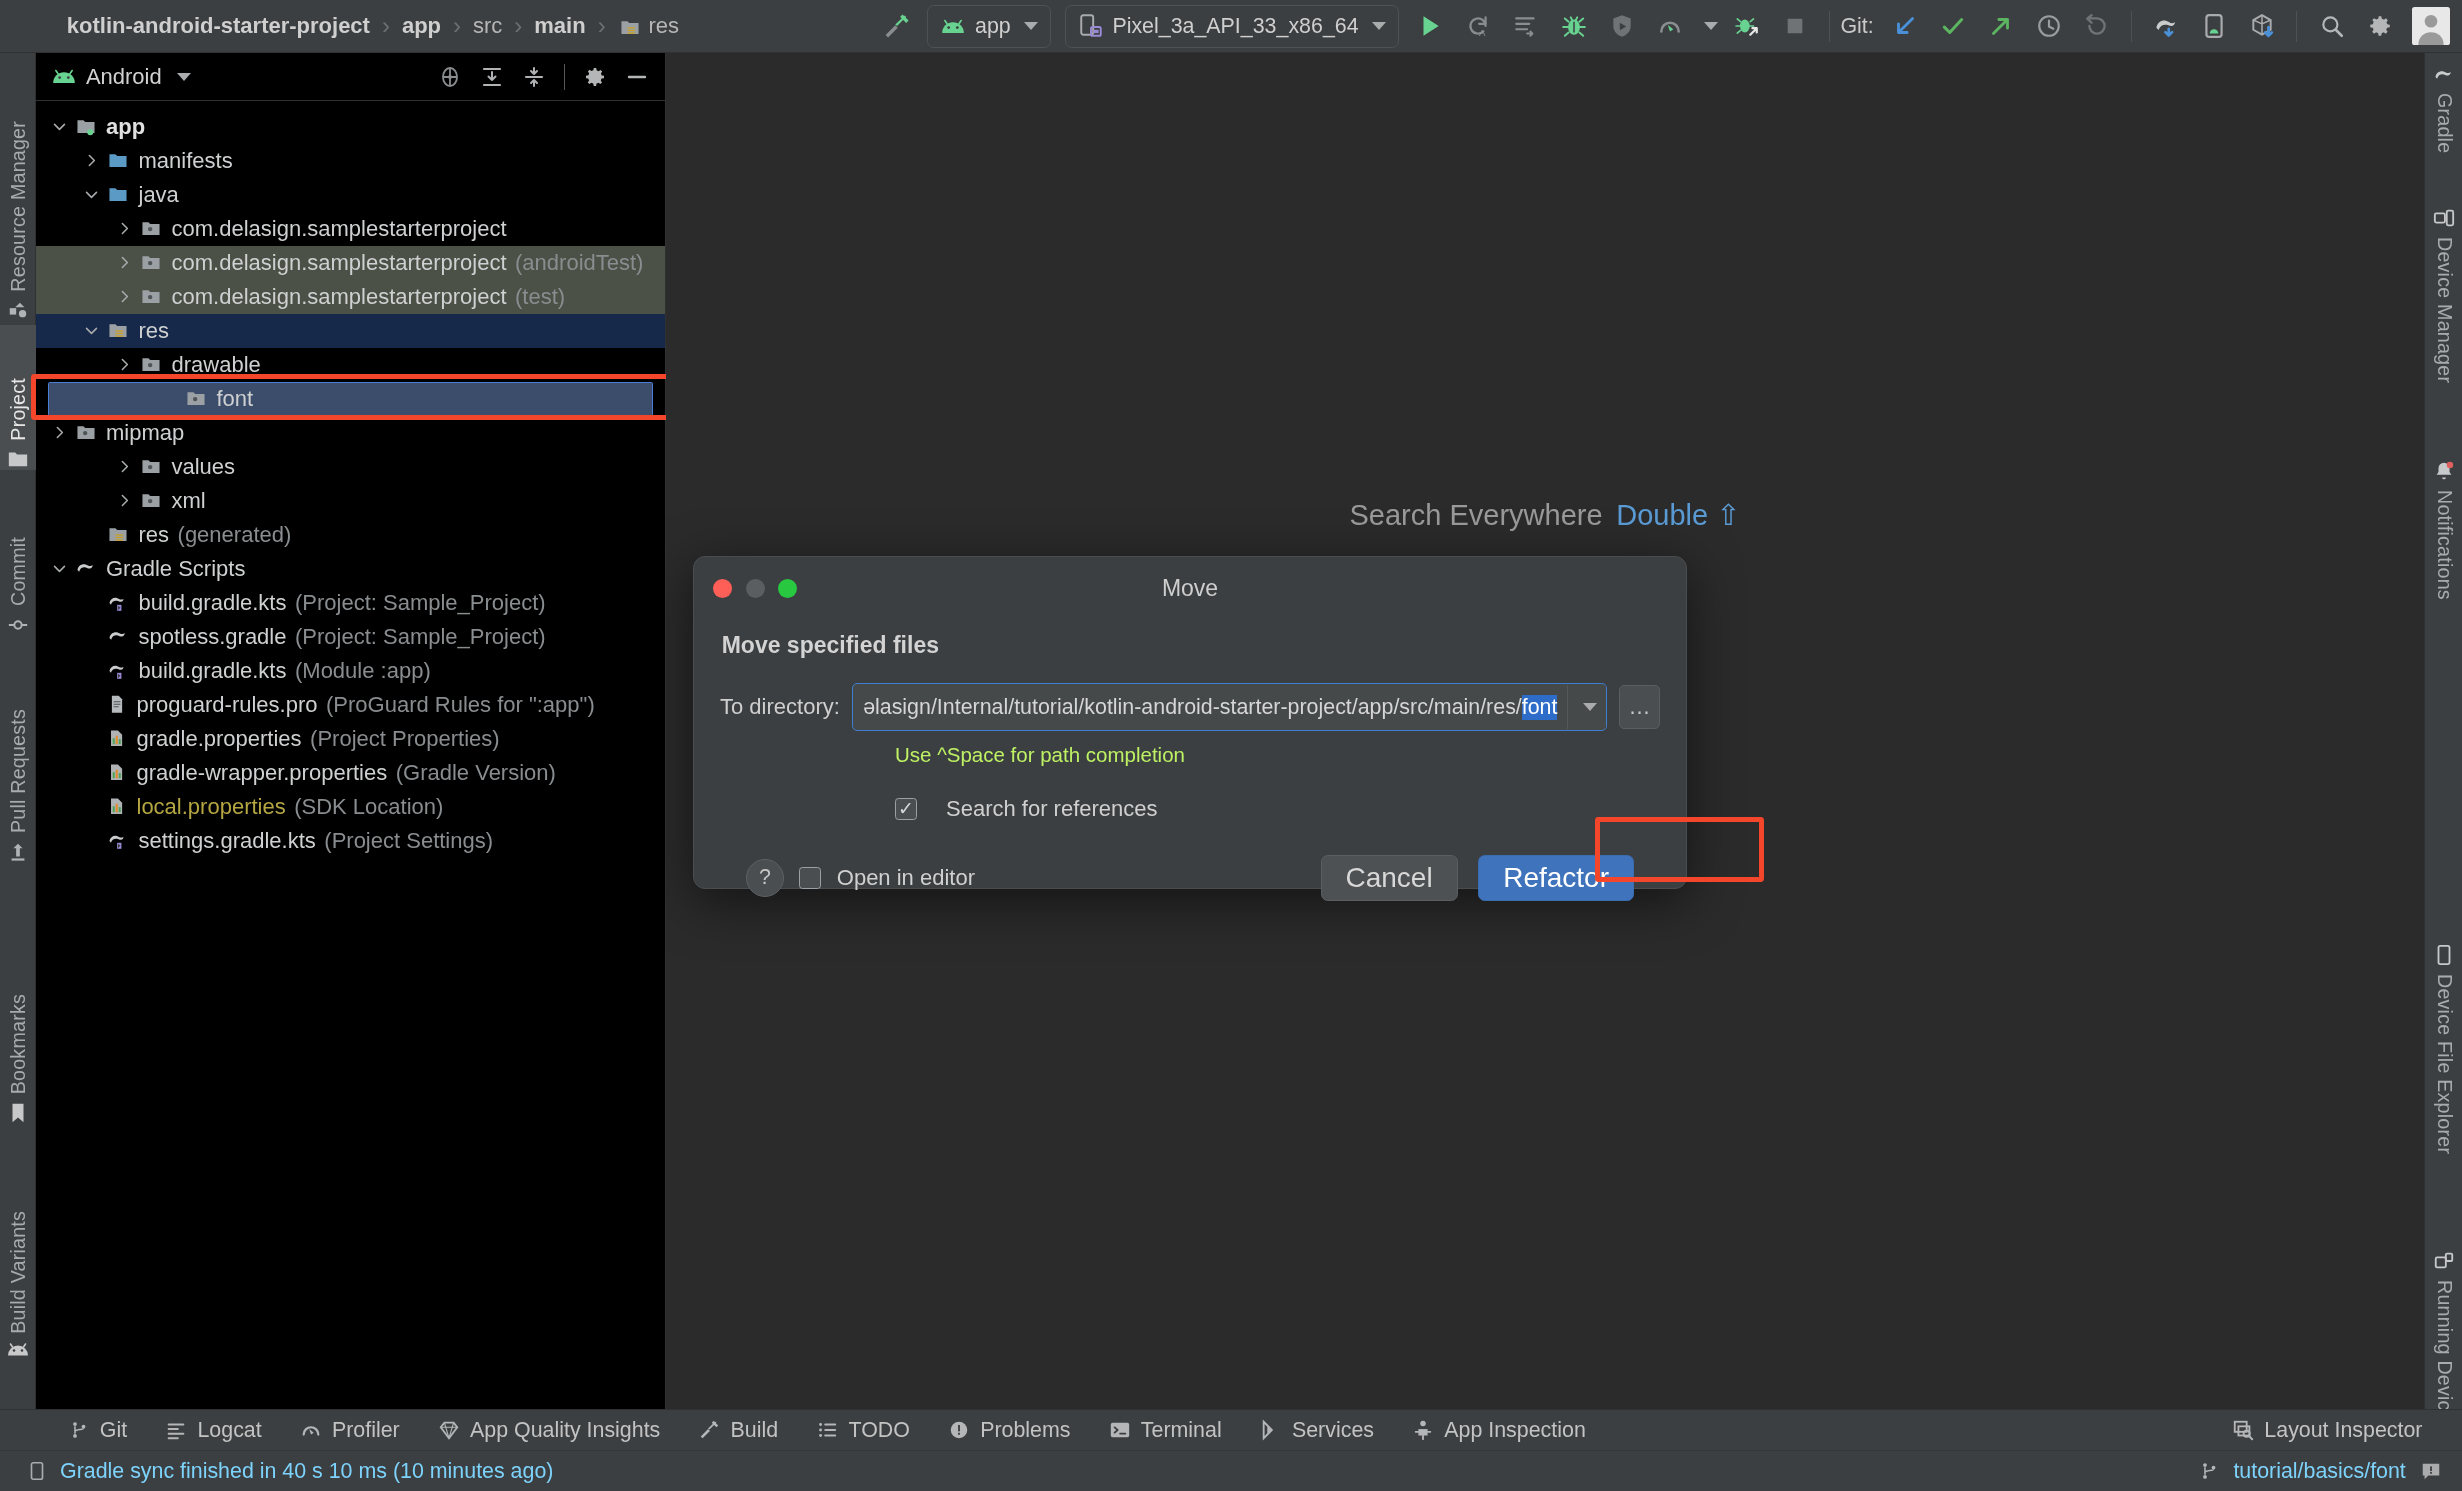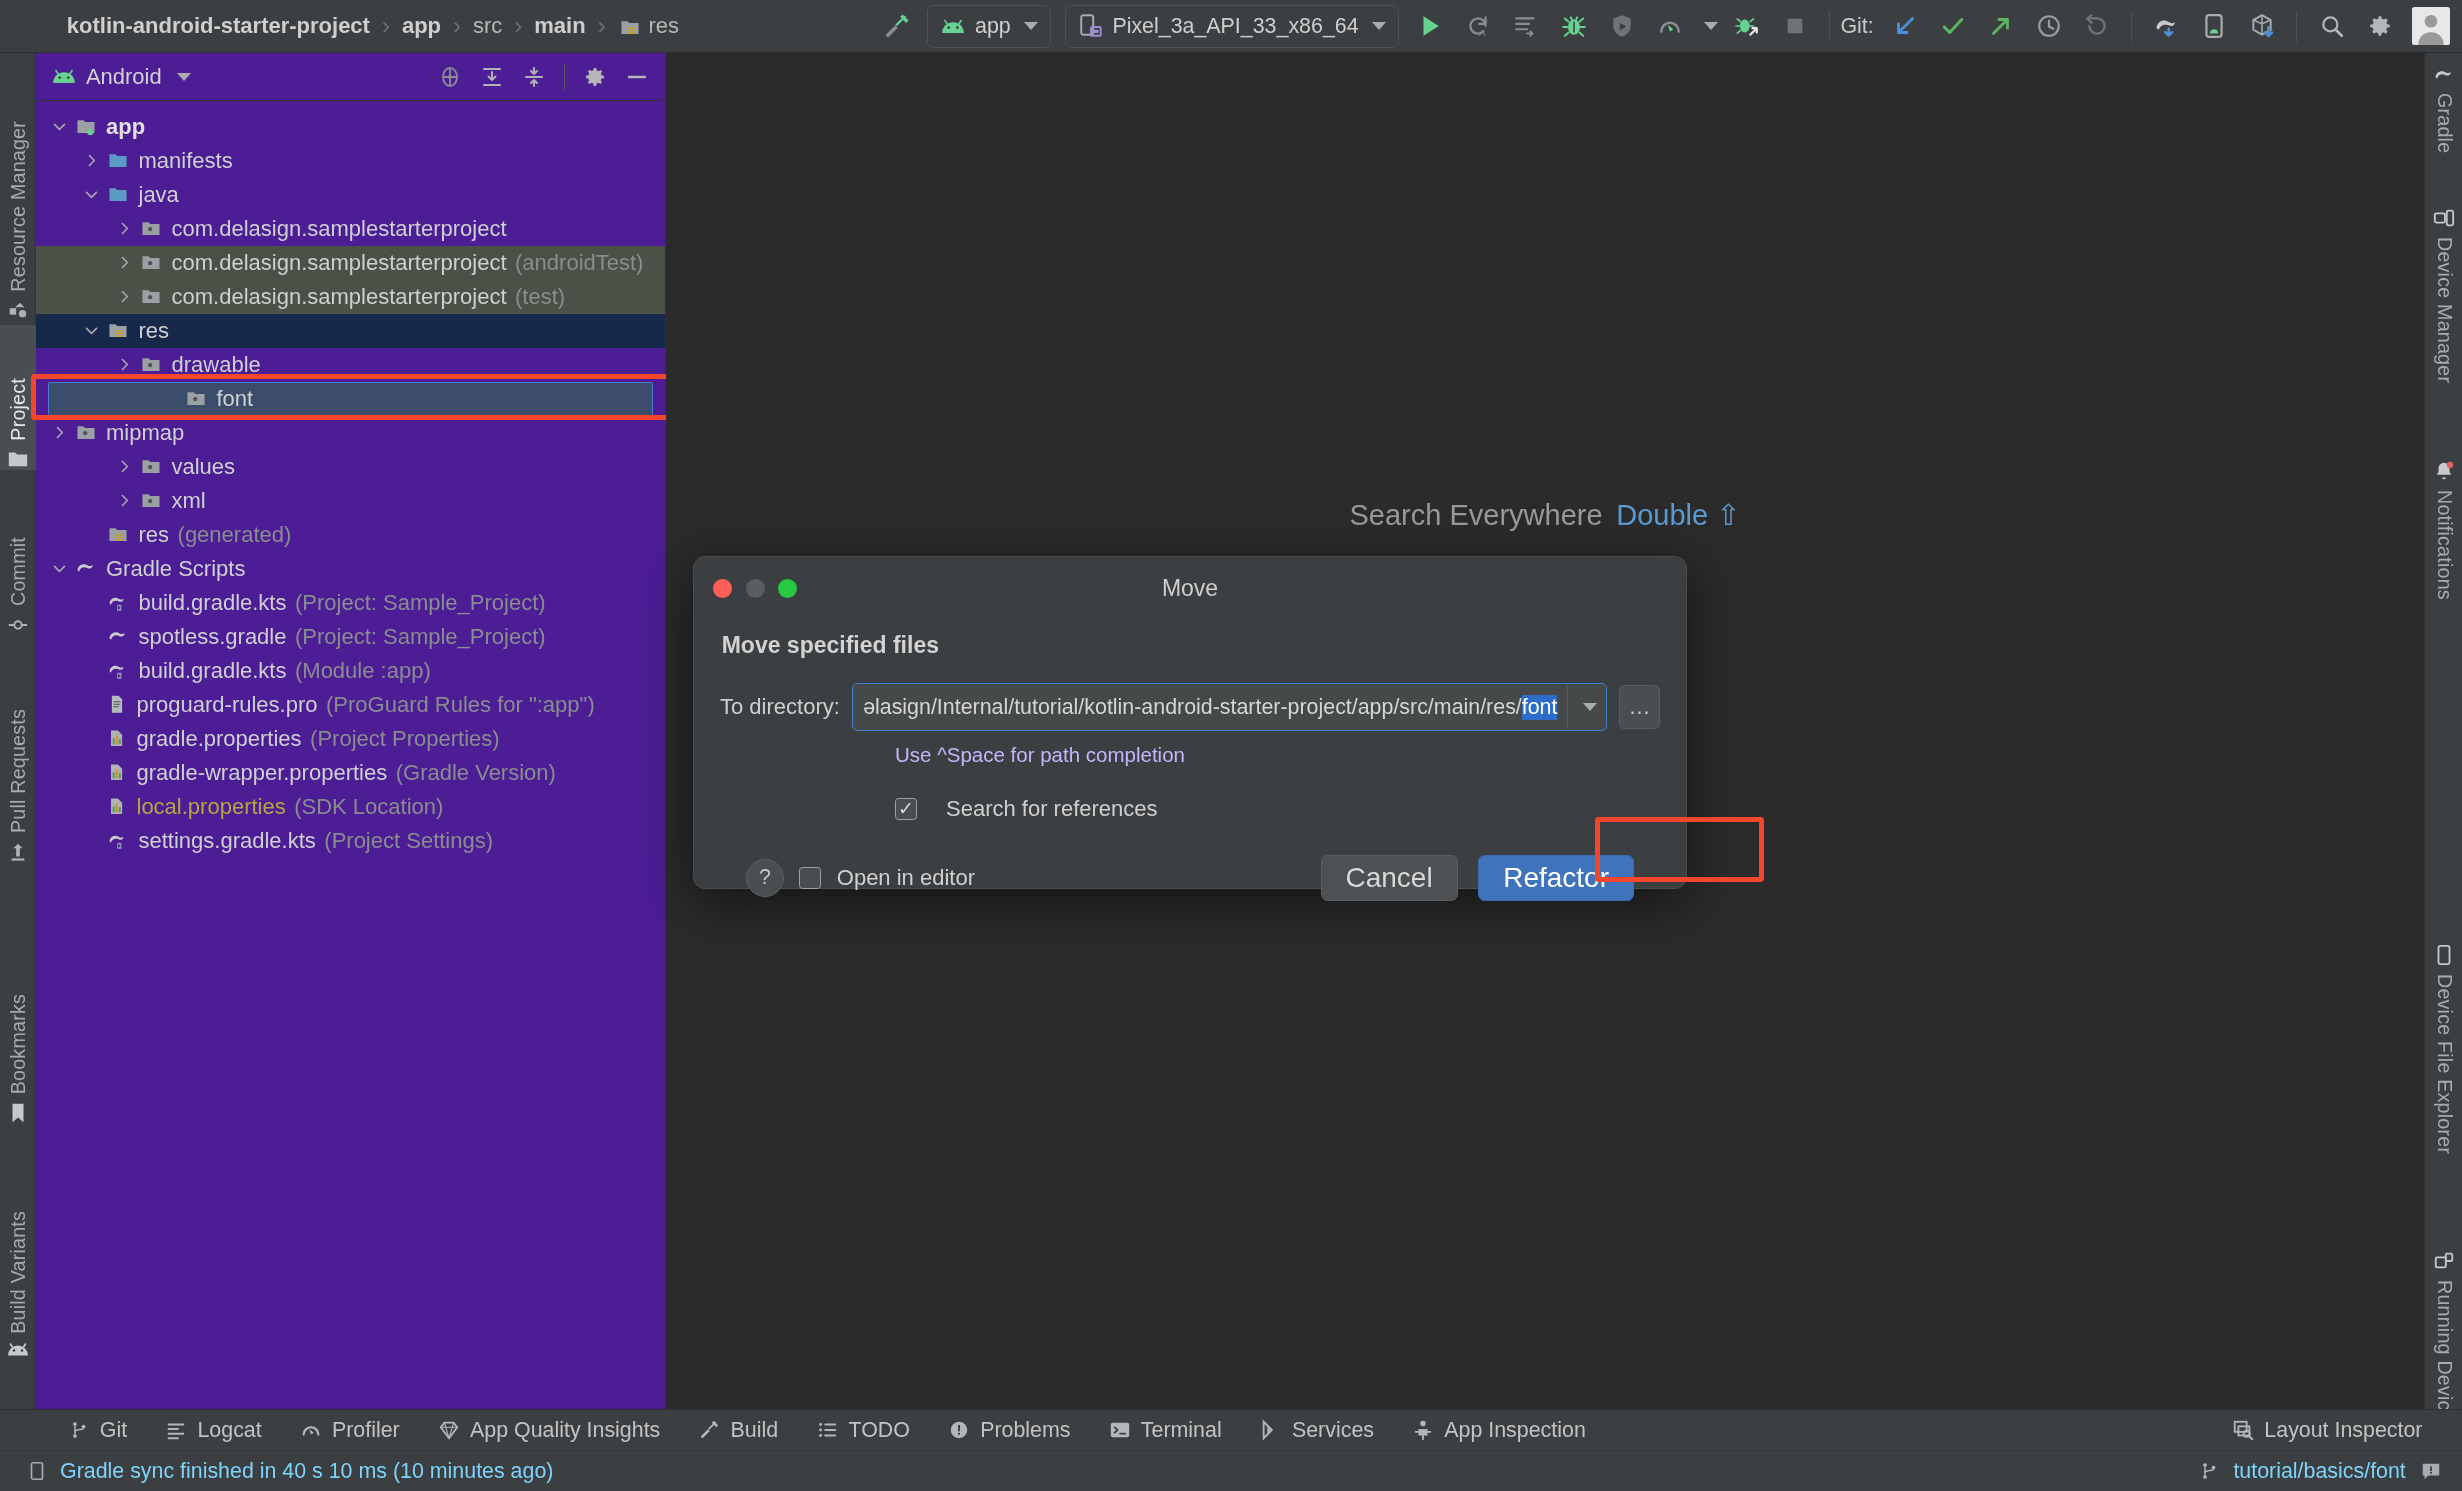--- a/index.html
+++ b/index.html
@@ -59,21 +59,21 @@
   .vtab.active { background:#4b4e50; color:#e6e6e6; }
   .vtab .vico { margin-top:7.7px; }
   .rail-right .vtab { left:0.9px; width:37px; }
   .rail-right .vtab .vlabel { writing-mode:vertical-rl; transform:none; }
   .rail-right .vtab { flex-direction:column; }
   .rail-right .vtab .vico { margin-top:0; margin-bottom:7.7px; }
 
   
   .project-panel {
     position:absolute; top:53px; left:36px; width:630px; height:1368px;
-    background:#4c1d95; border-right:0.9px solid #2f3133;
+    background:#000000; border-right:0.9px solid #2f3133;
   }
   .pp-header {
     height:48px; display:flex; align-items:center; padding:0 8.5px 0 15.4px;
     border-bottom:0.9px solid #2f3133;
   }
   .pp-title { color:#d2d2d2; font-size:22px; margin-left:8.5px; font-weight:500;}
   .pp-caret { margin-left:15.4px; }
   .pp-actions { margin-left:auto; display:flex; align-items:center; gap:3.4px; }
   .pp-act { width:39px;height:39px; display:flex;align-items:center;justify-content:center; border-radius:4.3px;}
   .pp-vsep { width:0.9px;height:26px;background:#545759;margin:0 6.8px;}
@@ -130,21 +130,21 @@
   .dir-text { color:#d6d6d6; font-size:21.4px; white-space:nowrap; }
   .dir-sel { background:#2d6cc9; color:#ffffff; }
   .dir-caret-btn {
     width:39px; height:44px; background:#45494a; display:flex;align-items:center;justify-content:center;
     border-left:0.9px solid #55585a; margin-left:auto;
   }
   .dots-btn {
     width:41px;height:44px; background:#4a4e50; border:0.9px solid #5a5e60; border-radius:5.1px;
     display:flex;align-items:center;justify-content:center; color:#c8c8c8; font-size:22px;
   }
-  .hint { color:#c4b5fd; font-size:20.5px; margin:12px 0 0 175px; }
+  .hint { color:#bef264; font-size:20.5px; margin:12px 0 0 175px; }
   .chk-row { display:flex; align-items:center; gap:29px; margin:29px 0 0 175px; }
   .chkbox { width:22px;height:22px;border:1.7px solid #9aa0a3; border-radius:3.4px; background:#4a4e50;
             display:flex;align-items:center;justify-content:center; }
   .chkbox.checked::after { content:"✓"; color:#d8d8d8; font-size:19px; line-height:1; margin-top:-1.7px;}
   .chk-label { color:#d0d0d0; font-size:22px; }
   .dlg-footer { display:flex; align-items:center; padding:0 26px; margin-top:32.5px; gap:15.4px; position:relative;}
   .help-btn { width:38px;height:38px;border-radius:50%; background:#4a4e50; border:0.9px solid #5d6163;
               color:#c6c6c6; display:flex;align-items:center;justify-content:center; font-size:21.4px;}
   .btn {
     height:46px; min-width:128px; padding:0 24px; border-radius:6.8px; font-size:28px;

